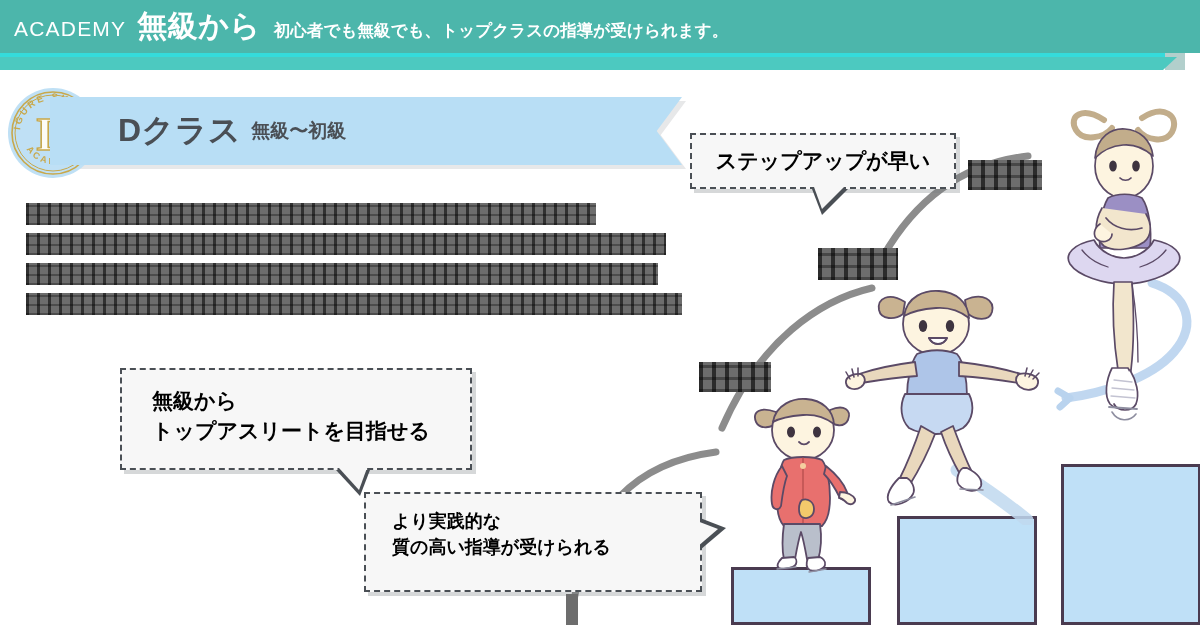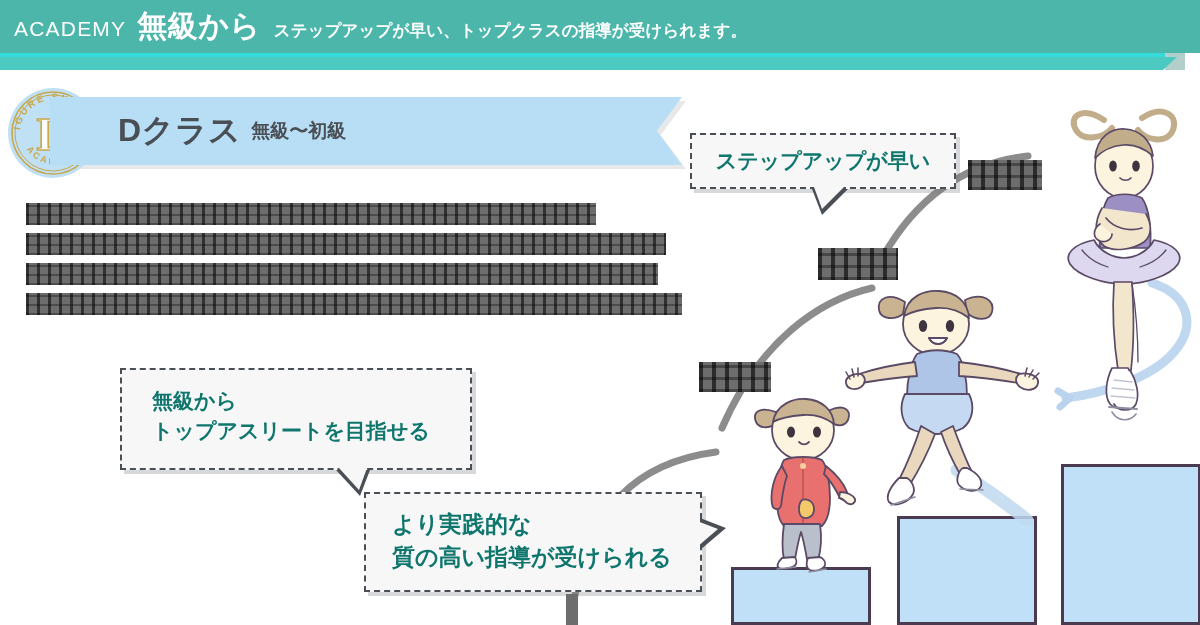--- a/index.html
+++ b/index.html
@@ -96,21 +96,21 @@
   .rl1{ width:570px; }
   .rl2{ width:640px; }
   .rl3{ width:632px; }
   .rl4{ width:656px; }
 
   
   .bubble{
     position:absolute; background:#f7f7f7;
     border:2px dashed #4a4f55;
     box-shadow:4px 4px 0 rgba(120,125,130,.30);
-    color:#0f766e; font-weight:700; line-height:1.45;
+    color:#000000; font-weight:700; line-height:1.45;
   }
   .bubble .btxt{ display:block; white-space:nowrap; }
 
   .bubble-step{
     left:690px; top:133px; width:266px; height:56px;
     display:flex; align-items:center; justify-content:center;
     font-size:21px;
   }
   .bubble-step .tail,
   .bubble-step .tail-in{ position:absolute; }
@@ -139,21 +139,21 @@
   }
   .bubble-goal .tail-in{
     position:absolute; left:217px; top:98px; width:0; height:0;
     border-left:20px solid transparent;
     border-right:8px solid transparent;
     border-top:22px solid #f7f7f7;
   }
 
   .bubble-quality{
     left:364px; top:492px; width:338px; height:100px;
-    padding:14px 0 0 26px; font-size:23px;
+    padding:14px 0 0 26px; font-size:18px;
   }
   .bubble-quality .tail{
     position:absolute; left:334px; top:24px; width:0; height:0;
     border-top:10px solid transparent;
     border-bottom:22px solid transparent;
     border-left:26px solid #4a4f55;
   }
   .bubble-quality .tail-in{
     position:absolute; left:331px; top:27px; width:0; height:0;
     border-top:8px solid transparent;
@@ -202,21 +202,21 @@
   .skater-intermediate{ left:845px; top:280px; width:205px; height:245px; }
   .skater-advanced{ left:1052px; top:98px; width:148px; height:350px; }
 </style>
 </head>
 <body>
 
 <div class="header">
   <div class="header-inner">
     <span class="hdr-academy">ACADEMY</span>
     <span class="hdr-point">無級から</span>
-    <span class="hdr-sub">ステップアップが早い、トップクラスの指導が受けられます。</span>
+    <span class="hdr-sub">初心者でも無級でも、トップクラスの指導が受けられます。</span>
   </div>
 </div>
 <div class="header-shadowstub"></div>
 <div class="header-rule"></div>
 <div class="header-band"></div>
 <div class="header-band-notch"></div>
 
 <div class="badge">
   <svg viewBox="0 0 94 94" xmlns="http://www.w3.org/2000/svg">
     <defs>

